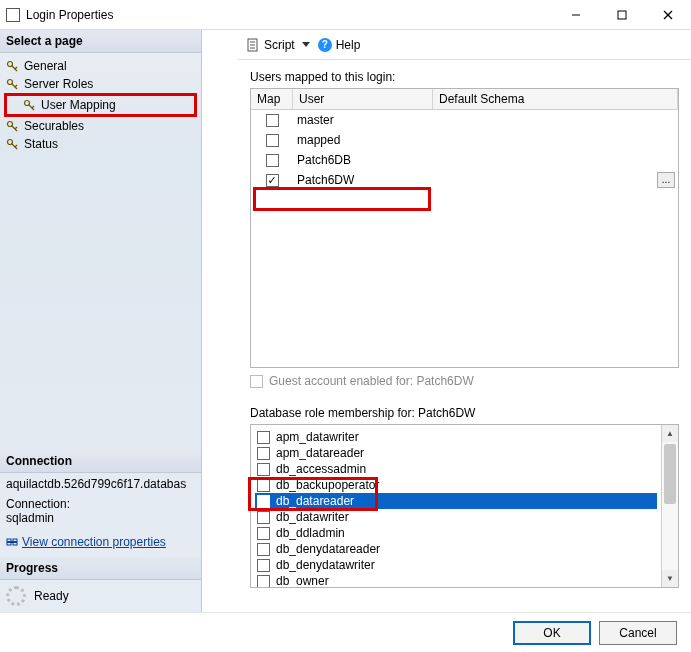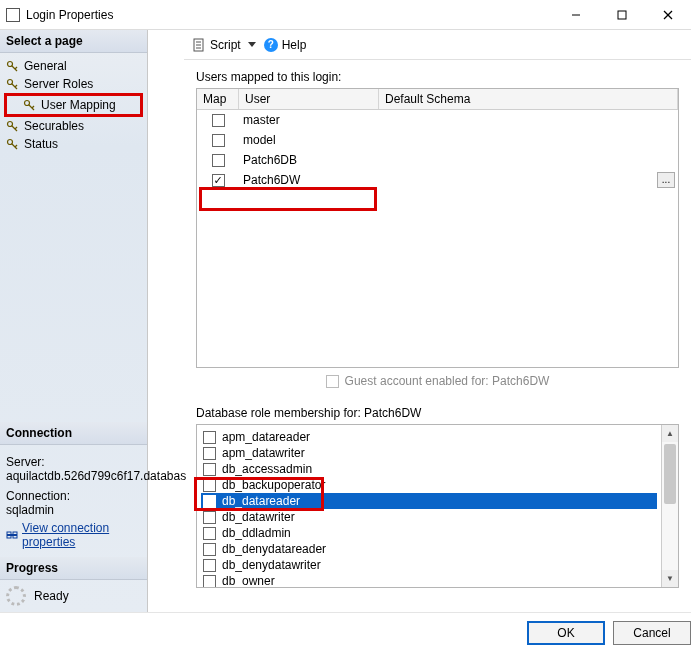--- a/index.html
+++ b/index.html
@@ -21,41 +21,41 @@
     padding-left: 6px;
     border-bottom: 1px solid #ddd;
   }
   .titlebar .app-icon { width:14px; height:14px; border:1px solid #555; margin-right:6px; }
   .titlebar .title { flex:1; }
   .winbtns { display:flex; }
   .winbtn { width:46px; height:30px; display:flex; align-items:center; justify-content:center; }
   .winbtn svg { width:10px; height:10px; }
   .container { display:flex; height: 582px; }
   .sidebar {
-    width: 148px;
+    width: 202px;
     background: linear-gradient(#eaeef3, #dfe7f0 20%, #e6ecf3);
     border-right: 1px solid #c8c8c8;
     display:flex;
     flex-direction:column;
   }
   .section-header {
     font-weight: bold;
     padding: 4px 6px;
     background: linear-gradient(#e4e9f0,#d6deea);
     border-bottom:1px solid #c0c8d4;
   }
   .page-list { padding:4px 4px; }
   .page-item { display:flex; align-items:center; gap:6px; padding:2px 2px; cursor:default;}
   .page-item .key-icon { width:12px; height:12px; }
   .highlight-box { border:3px solid #d80000;padding-left:16px; }
   .sidebar-spacer { flex:1; }
   .conn-block { padding:4px 6px 8px 6px; font-size:12px; }
   .conn-block .lbl { margin-top:6px; }
   .conn-block .val { color:#000; }
-  .link { color:#0a3e9c; display:flex; align-items:center; gap:4px; margin-top:4px;}
+  .link { color:#0a3e9c; display:flex; align-items:center; gap:4px; margin-top:10px;}
   .progress-block { padding:6px; display:flex; align-items:center; gap:8px;}
   .spinner { width:20px; height:20px; border:3px dotted #bbb; border-radius:50%;}
   .main { flex:1; display:flex; flex-direction:column;padding-left:36px; }
   .toolbar {
     height:30px;
     display:flex;
     align-items:center;
     gap:8px;
     padding:0 8px;
     border-bottom:1px solid #e0e0e0;
@@ -73,38 +73,38 @@
   .gh-sch { flex:1; }
   .grid-body .row { display:flex; align-items:center; height:20px;}
   .cell-map { width:42px; display:flex; justify-content:center;}
   .cell-db  { width:130px; padding-left:4px;}
   .cell-user{ width:140px; }
   .cell-sch { flex:1; }
   .chk { width:13px; height:13px; border:1px solid #666; background:#fff; display:flex; align-items:center; justify-content:center; font-size:10px; line-height:10px;}
   .chk.checked::after { content:"✓"; color:#000; font-size:11px; }
   .ell-btn { width:18px; height:16px; border:1px solid #aaa; background:#eee; font-size:10px; text-align:center; line-height:14px; position:absolute; right:3px;}
   .row-hl { position:absolute; border:3px solid #d80000; pointer-events:none;}
-  .guest-row { display:flex; align-items:center; gap:6px; margin-top:6px; color:#8a8a8a;justify-content:center;}
+  .guest-row { display:flex; align-items:center; gap:6px; margin-top:6px; color:#8a8a8a;}
   .guest-row .chk { border-color:#bbb; }
   .role-label { margin-top:18px; margin-bottom:4px;}
   .role-list { border:1px solid #b5b5b5; height:164px; display:flex; position:relative;}
   .role-items { flex:1; overflow:hidden; padding:4px 4px;}
   .role-item { display:flex; align-items:center; gap:6px; height:16px; font-size:12px; padding:0 2px;}
   .role-item.selected { background:#0a64c8; color:#fff;}
   .role-item.selected .chk { border-color:#fff; }
   .role-item.selected .chk.checked::after { color:#fff; }
   .role-scroll { width:17px; background:#efefef; border-left:1px solid #ccc; display:flex; flex-direction:column;}
   .scroll-btn { height:17px; display:flex; align-items:center; justify-content:center; font-size:8px; color:#555;}
   .scroll-track { flex:1; background:#f7f7f7; position:relative;}
   .scroll-thumb { position:absolute; left:2px; right:2px; top:2px; height:60px; background:#c8c8c8; border-radius:2px;}
   .role-hl { position:absolute; border:3px solid #d80000; pointer-events:none;}
   .footer {
     height:40px;
     display:flex; justify-content:flex-end; align-items:center;
-    gap:8px; padding:0 0;
+    gap:8px; padding:0 14px;
     border-top:1px solid #e5e5e5;
   }
   .btn {
     min-width:78px; height:24px;
     border:1px solid #7a7a7a; background:#f3f3f3;
     display:flex; align-items:center; justify-content:center;
     font-size:12px;
   }
   .btn.primary { border:1px solid #0a64c8; box-shadow:0 0 0 1px #0a64c8 inset;}
   .caret-down { width:0;height:0;border-left:4px solid transparent;border-right:4px solid transparent;border-top:5px solid #333; margin-left:3px;}
@@ -188,21 +188,20 @@
               <line x1="5.5" y1="5.5" x2="11" y2="11" stroke="#6a5a00" stroke-width="1.2"></line>
               <line x1="9" y1="9" x2="11" y2="7" stroke="#6a5a00" stroke-width="1.2"></line>
             </svg>
           </span>
           <span>Status</span>
         </div>
       </div>
     <div class="sidebar-spacer"></div>
     <div class="section-header">Connection</div>
     <div class="conn-block">
-      <div class="lbl">Server:</div>
       <div class="val">aquilactdb.526d799c6f17.databas</div>
       <div class="lbl">Connection:</div>
       <div class="val">sqladmin</div>
       <a class="link" href="#">
         <span class="link-icon">
           <svg width="12" height="12" viewBox="0 0 12 12">
               <rect x="1" y="5" width="10" height="2" fill="#0a3e9c"></rect>
               <rect x="1" y="3" width="4" height="6" fill="none" stroke="#0a3e9c"></rect>
               <rect x="7" y="3" width="4" height="6" fill="none" stroke="#0a3e9c"></rect>
             </svg>
@@ -251,21 +250,21 @@
                 <span class="chk"></span>
               </div>
               <div class="cell-db">master</div>
               <div class="cell-user"></div>
               <div class="cell-sch"></div>
             </div>
             <div class="row" style="position: relative;">
               <div class="cell-map">
                 <span class="chk"></span>
               </div>
-              <div class="cell-db">model</div>
+              <div class="cell-db">mapped</div>
               <div class="cell-user"></div>
               <div class="cell-sch"></div>
             </div>
             <div class="row" style="position: relative;">
               <div class="cell-map">
                 <span class="chk"></span>
               </div>
               <div class="cell-db">Patch6DB</div>
               <div class="cell-user"></div>
               <div class="cell-sch"></div>
@@ -286,25 +285,25 @@
       <div class="guest-row">
         <span class="chk"></span>
         <span>Guest account enabled for: Patch6DW</span>
       </div>
 
       <div class="role-label">Database role membership for: Patch6DW</div>
       <div class="role-list">
         <div class="role-items" id="role-items">
             <div class="role-item">
               <span class="chk"></span>
+              <span>apm_datawriter</span>
+            </div>
+            <div class="role-item">
+              <span class="chk"></span>
               <span>apm_datareader</span>
-            </div>
-            <div class="role-item">
-              <span class="chk"></span>
-              <span>apm_datawriter</span>
             </div>
             <div class="role-item">
               <span class="chk"></span>
               <span>db_accessadmin</span>
             </div>
             <div class="role-item">
               <span class="chk"></span>
               <span>db_backupoperator</span>
             </div>
             <div class="role-item selected">

